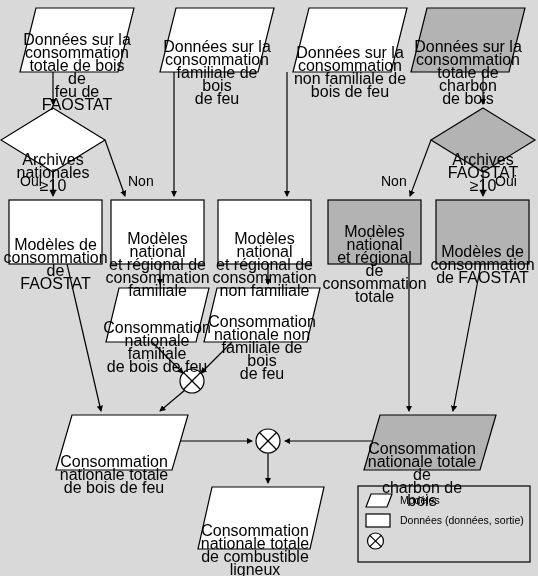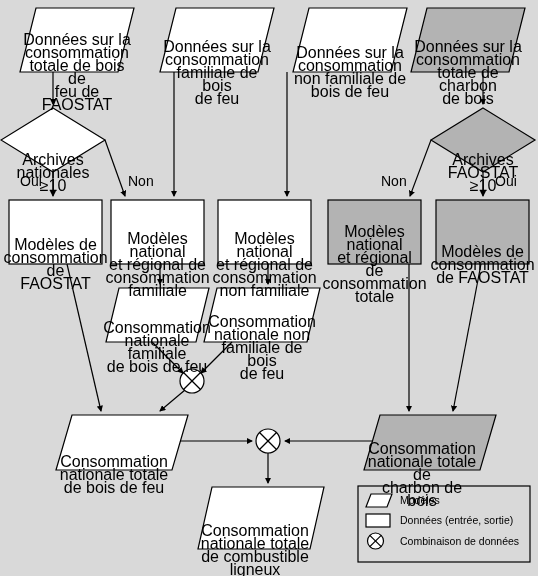--- a/index.html
+++ b/index.html
@@ -205,16 +205,15 @@
 nationale totale
 de combustible
 ligneux</div>
 
   <div class="edge-label" style="left:20px;  top:176px;">Oui</div>
   <div class="edge-label" style="left:128px; top:176px;">Non</div>
   <div class="edge-label" style="left:381px; top:176px;">Non</div>
   <div class="edge-label" style="left:495px; top:176px;">Oui</div>
 
   <div class="legend-label" style="left:400px; top:494px;">Modèles</div>
-  <div class="legend-label" style="left:400px; top:514px;">Données (entrée, sortie)</div>
-  <div class="legend-label" style="left:400px; top:535px;">Combinaison de données</div>
+  <div class="legend-label" style="left:400px; top:514px;">Données (données, sortie)</div>
 
 </div>
 
 </body></html>

